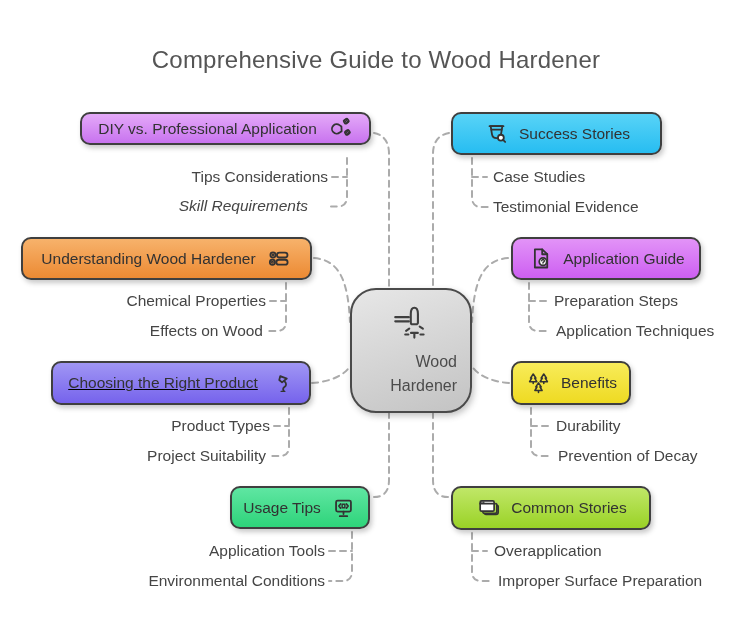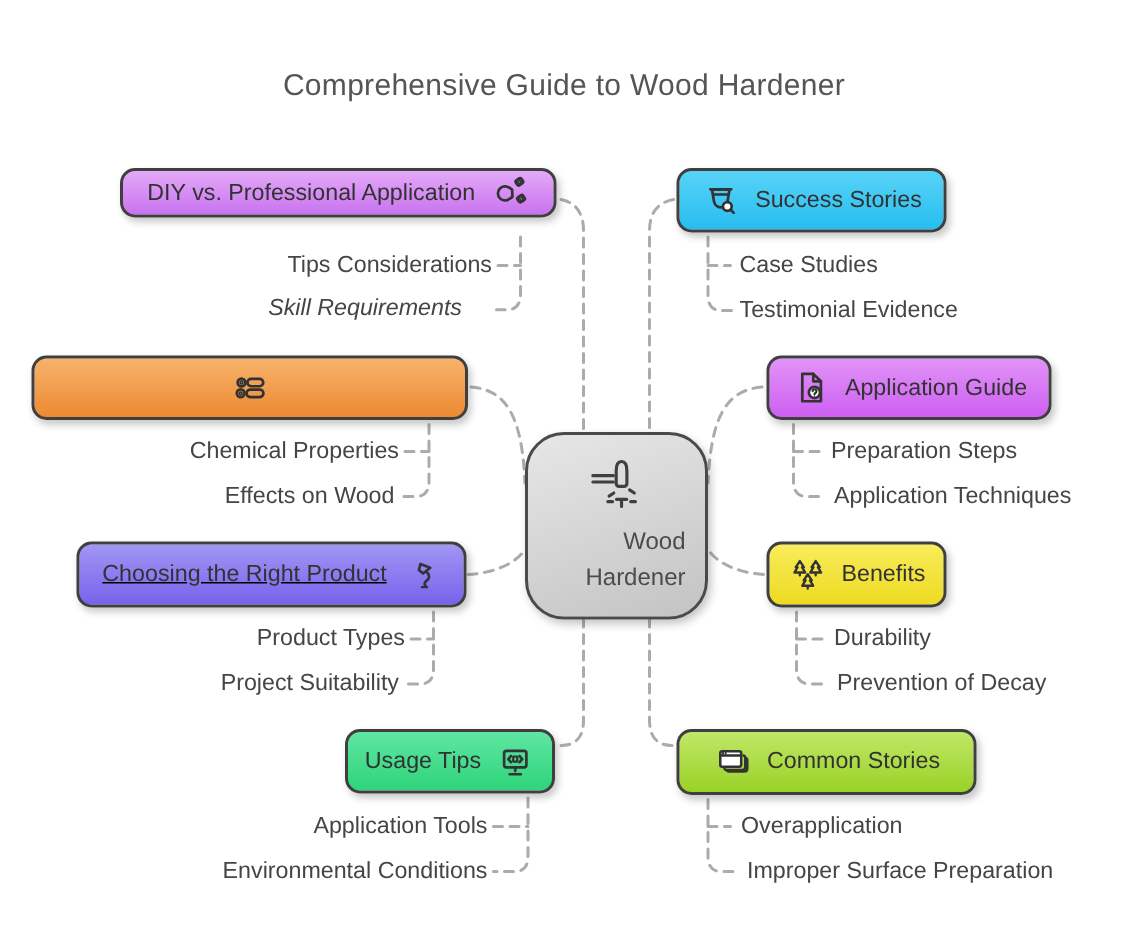--- a/index.html
+++ b/index.html
@@ -2,21 +2,21 @@
 <html><head>
 <meta charset="utf-8">
 <style>
   html,body{margin:0;padding:0;background:#fff;}
   .canvas{
     position:relative;width:752px;height:632px;background:#ffffff;
     font-family:"Liberation Sans", sans-serif;overflow:hidden;
   }
   .title{
     position:absolute;left:0;top:46px;width:752px;text-align:center;
-    font-size:20px;color:#555;letter-spacing:.2px;z-index:2;
+    font-size:24px;color:#555;letter-spacing:.2px;z-index:2;
   }
   .connectors{position:absolute;left:0;top:0;z-index:1;}
   .node{
     position:absolute;display:flex;align-items:center;justify-content:center;gap:9px;
     border:2px solid #3f3f3f;border-radius:10px;box-sizing:border-box;
     box-shadow:2px 3px 5px rgba(60,60,60,.28);z-index:2;
   }
   .node-label{font-size:15.5px;color:#323232;white-space:nowrap;}
   .b-diy{background:linear-gradient(#e4a9f8,#c873ef);}
   .b-success{background:linear-gradient(#58d3f7,#27bdf1);}
@@ -104,31 +104,32 @@
         <rect x="16" y="3.8" width="4" height="3.4" rx="1"></rect>
         <path d="M17.3 3.8 v3.4 M18.7 3.8 v3.4" stroke-width="1.1"></path>
       </g>
       <g transform="rotate(-35 19 15.5)">
         <rect x="17" y="13.8" width="4" height="3.4" rx="1"></rect>
         <path d="M18.3 13.8 v3.4 M19.7 13.8 v3.4" stroke-width="1.1"></path>
       </g>
     </svg>
   </div>
 
-  <div class="node b-success" style="left:451px;top:112px;width:180px;height:43px;">
+  <div class="node b-success" style="left:451px;top:112px;width:211px;height:43px;">
     <svg class="icon" width="27" height="27" viewBox="0 0 24 24" stroke="#333" stroke-width="1.6" fill="none" stroke-linecap="round" stroke-linejoin="round">
       <path d="M6.8 5.5 h10.4 l-1.2 7.3 a4.1 4.1 0 0 1-4 3.4 a4.1 4.1 0 0 1-4-3.4 z"></path>
       <path d="M5.8 5.5 h12.4 M7.5 8.6 h9"></path>
       <circle cx="15.9" cy="15.7" r="2.6" fill="#fff"></circle>
       <path d="M17.8 17.6 L19.7 19.5"></path>
     </svg>
     <span class="node-label">Success Stories</span>
   </div>
 
   <div class="node b-understanding" style="left:21px;top:237px;width:291px;height:43px;">
+    <span class="node-label">Understanding Wood Hardener</span>
     <svg class="icon" width="27" height="27" viewBox="0 0 24 24" stroke="#333" stroke-width="1.6" fill="none" stroke-linecap="round" stroke-linejoin="round">
       <circle cx="7.1" cy="8.9" r="2.3"></circle>
         <circle cx="7.1" cy="8.9" r="0.5"></circle>
       <rect x="10.6" y="6.7" width="9.4" height="4.4" rx="2.2"></rect>
       <circle cx="6.6" cy="15.3" r="2.3"></circle>
         <circle cx="6.6" cy="15.3" r="0.5"></circle>
       <rect x="10.1" y="13.1" width="10" height="4.4" rx="2.2"></rect>
     </svg>
   </div>
 

